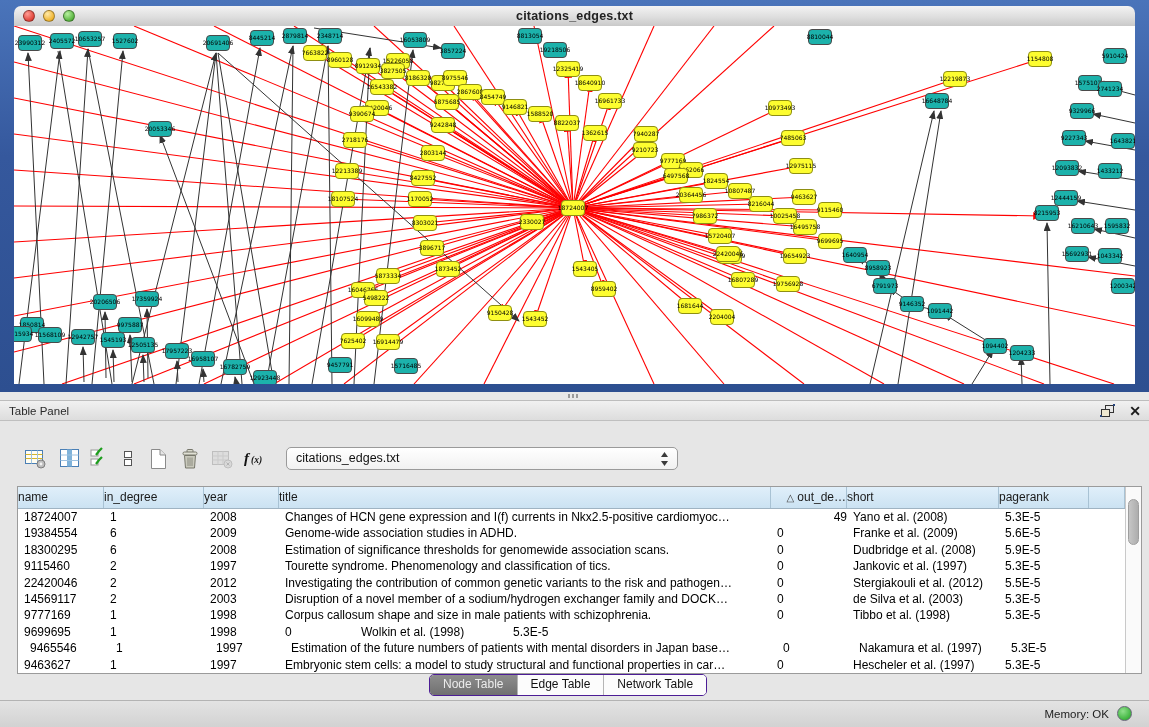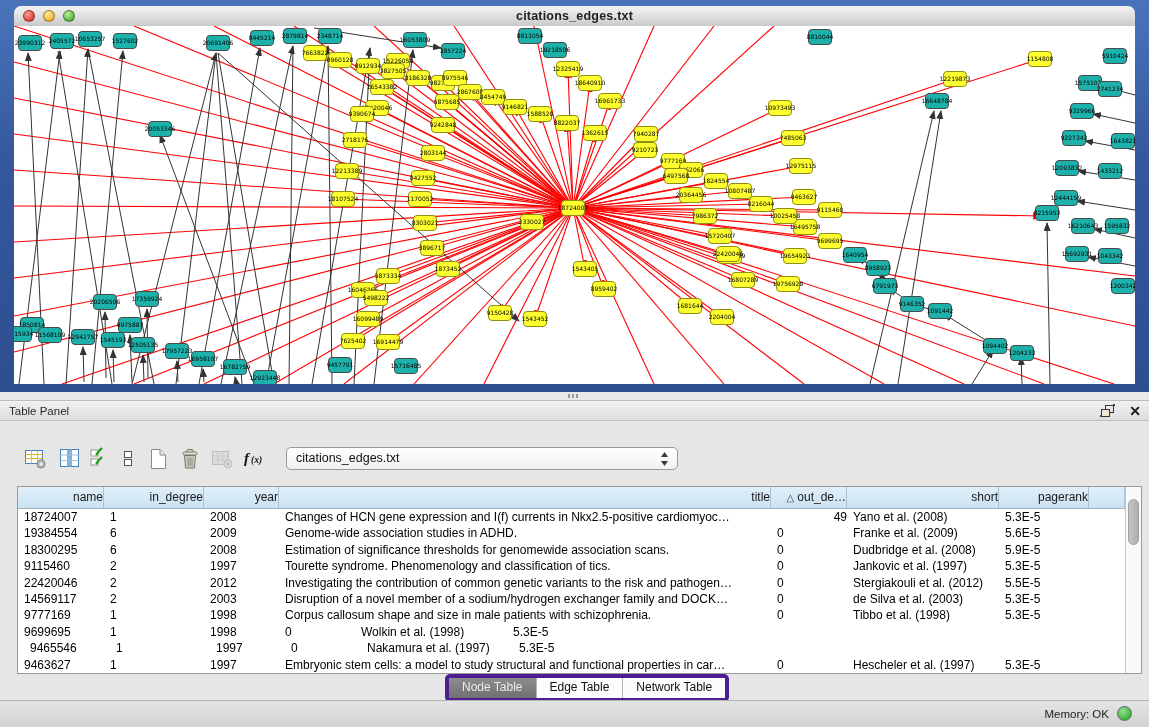--- a/index.html
+++ b/index.html
@@ -44,35 +44,35 @@
   .combo{position:absolute;left:286px;top:4px;width:392px;height:23px;box-sizing:border-box;
     border:1px solid #9a9a9a;border-radius:5px;background:linear-gradient(180deg,#ffffff,#f1f1f1);
     font-size:12.5px;color:#111;line-height:21px;padding-left:9px;cursor:pointer;}
   .combo .arrows{position:absolute;right:8px;top:3px;width:9px;height:16px;}
 
   
   .tablewrap{position:absolute;left:17px;top:65px;width:1125px;height:188px;box-sizing:border-box;
     border:1px solid #9b9b9b;background:#ffffff;overflow:hidden;}
   .thead{display:flex;height:21px;border-bottom:1px solid #9fb3c2;}
   .th{box-sizing:border-box;background:linear-gradient(180deg,#e0effa,#cbe2f2);
-    border-right:1px solid #a8c2d4;font-size:12px;color:#1a1a1a;text-align:right;
+    border-right:1px solid #a8c2d4;font-size:12px;color:#1a1a1a;text-align:left;
     line-height:20px;overflow:hidden;white-space:nowrap;cursor:pointer;}
   .th.sorted{text-align:right;padding-left:4px;}
   .th .tri{color:#444;font-size:10px;margin-right:3px;}
   .trow{display:flex;height:16.4px;background:#fff;}
   .td{box-sizing:border-box;font-size:12px;color:#000;line-height:16px;
     padding-left:6px;overflow:hidden;white-space:nowrap;}
   .vscroll{position:absolute;right:0;top:0;width:16px;height:100%;background:#fafafa;
     border-left:1px solid #c9c9c9;box-sizing:border-box;}
   .vthumb{position:absolute;left:2px;top:12px;width:11px;height:46px;border-radius:6px;
     background:linear-gradient(90deg,#c6c6c6,#adadad);border:1px solid #9e9e9e;box-sizing:border-box;}
 
   
   .tabs{position:absolute;left:429px;top:253px;height:20px;display:flex;
-    border:4px solid #4c1d95;border-radius:5px;overflow:hidden;background:#fcfcfc;margin-left:16px;}
+    border:1px solid #4c1d95;border-radius:5px;overflow:hidden;background:#fcfcfc;}
   .tabseg{font-size:12px;line-height:18px;padding:0 13px;color:#111;background:#fcfcfc;
     border-left:1px solid #b5b5b5;cursor:pointer;white-space:nowrap;}
   .tabseg:first-child{border-left:none;}
   .tabseg.active{background:linear-gradient(180deg,#8d8d8d,#707070);color:#ececec;}
 
   
   .statusbar{position:absolute;left:0;top:700px;width:1149px;height:27px;
     background:linear-gradient(180deg,#e3e3e3,#d2d2d2);border-top:1px solid #b3b3b3;box-sizing:border-box;}
   .mem-label{position:absolute;right:40px;top:7px;font-size:11.5px;color:#1d1d1d;}
   .mem-dot{position:absolute;right:17px;top:5px;width:15px;height:15px;border-radius:50%;
@@ -934,20 +934,21 @@
             <div class="td" style="width: 75px;">1998</div>
             <div class="td" style="width: 76px;">0</div>
             <div class="td" style="width: 152px;">Wolkin et al. (1998)</div>
             <div class="td" style="width: 90px;">5.3E-5</div>
             <div class="td" style="width: 36px;"></div>
           </div>
           <div class="trow">
             <div class="td" style="width: 86px; margin-left: 6px;">9465546</div>
             <div class="td" style="width: 100px;">1</div>
             <div class="td" style="width: 75px;">1997</div>
+            <div class="td" style="width: 492px;">Estimation of the future numbers of patients with mental disorders in Japan base…</div>
             <div class="td" style="width: 76px;">0</div>
             <div class="td" style="width: 152px;">Nakamura et al. (1997)</div>
             <div class="td" style="width: 90px;">5.3E-5</div>
             <div class="td" style="width: 36px;"></div>
           </div>
           <div class="trow">
             <div class="td" style="width: 86px;">9463627</div>
             <div class="td" style="width: 100px;">1</div>
             <div class="td" style="width: 75px;">1997</div>
             <div class="td" style="width: 492px;">Embryonic stem cells: a model to study structural and functional properties in car…</div>

